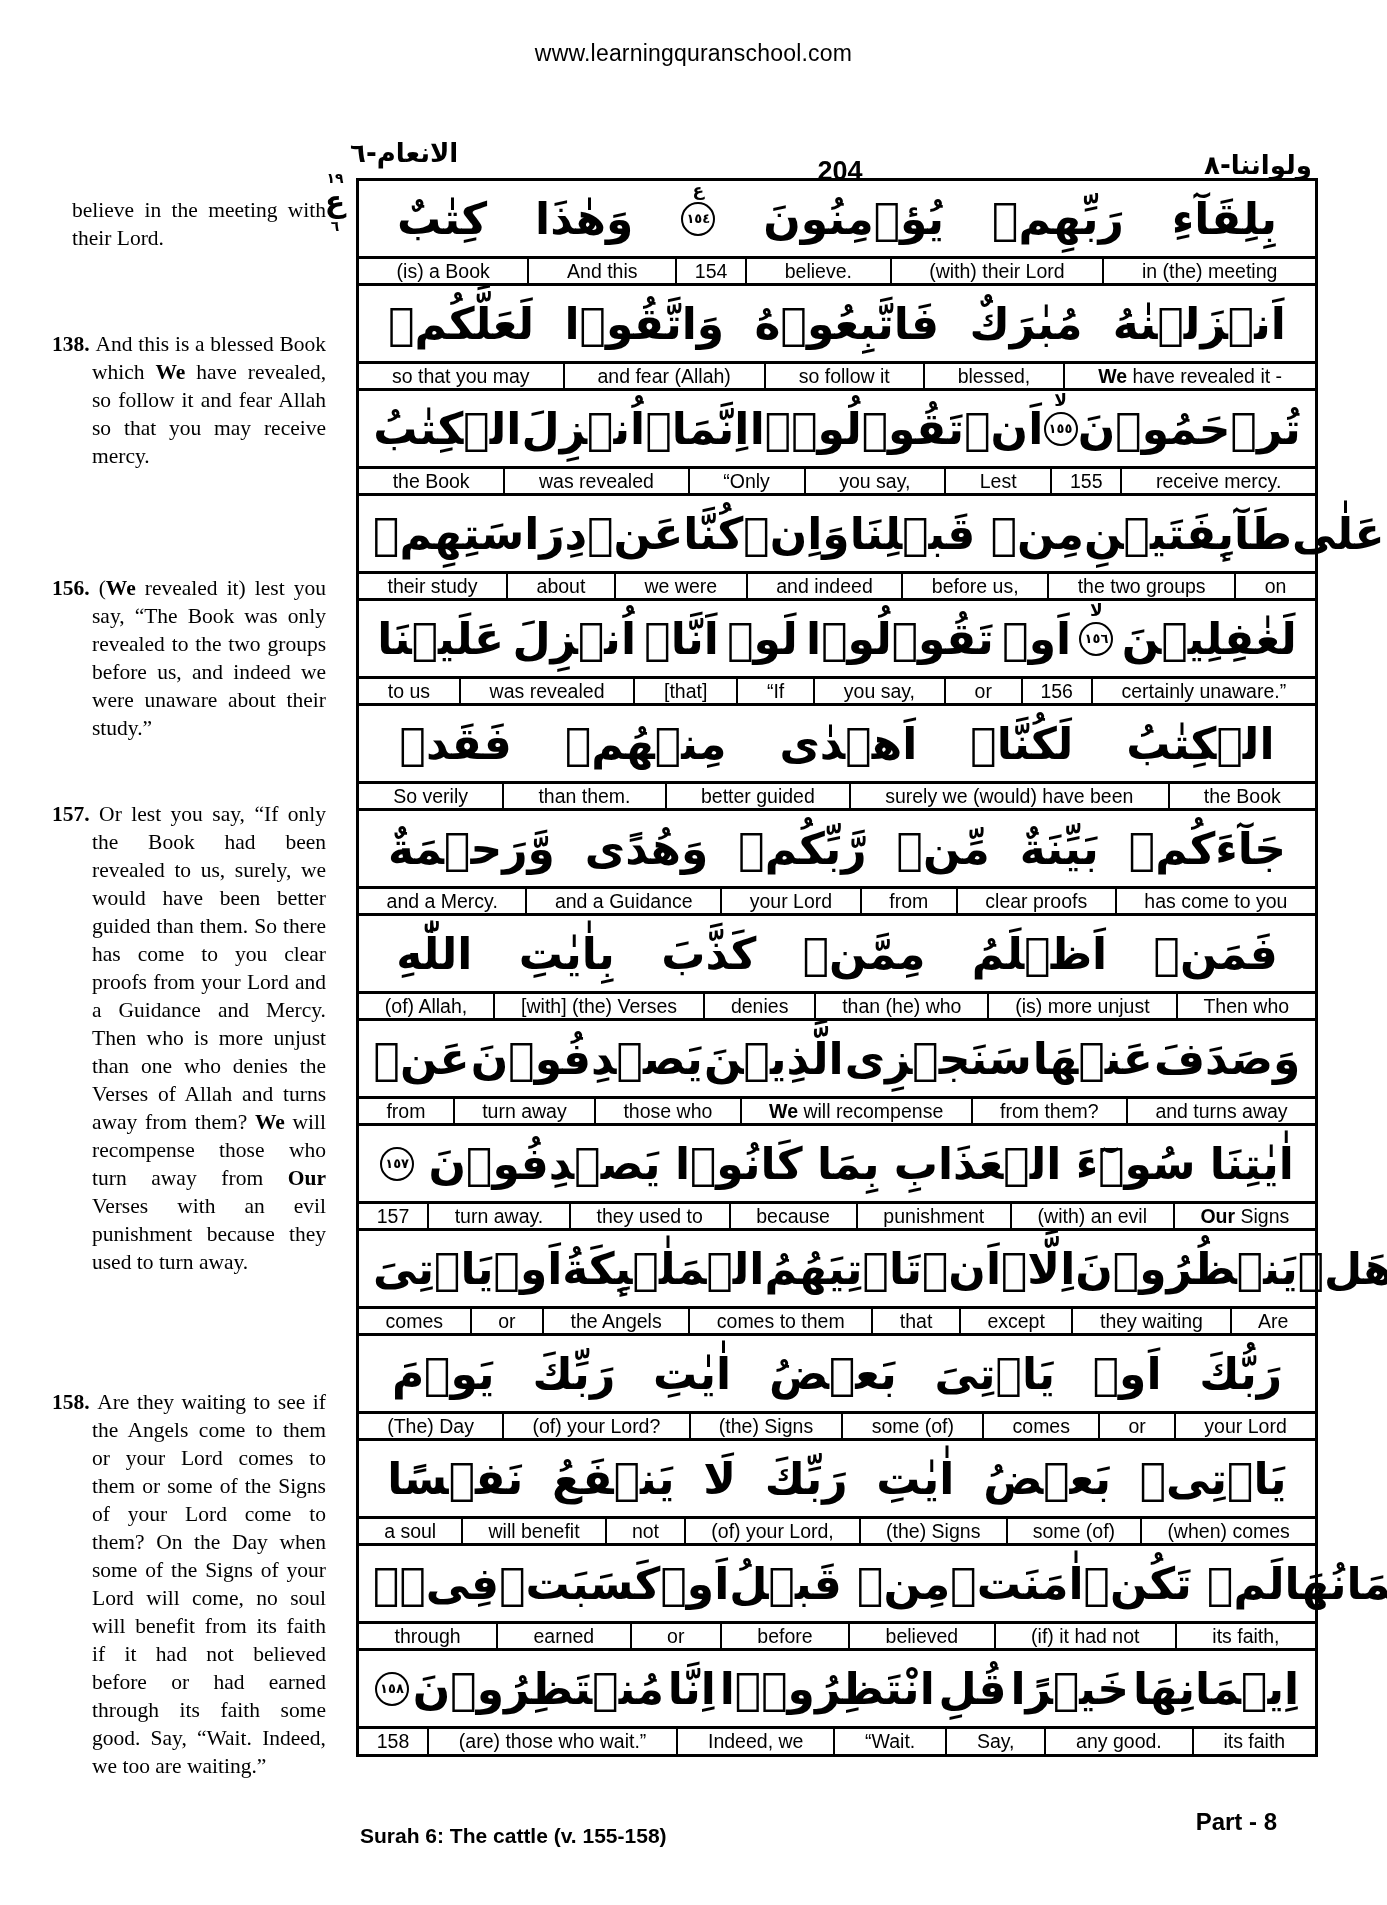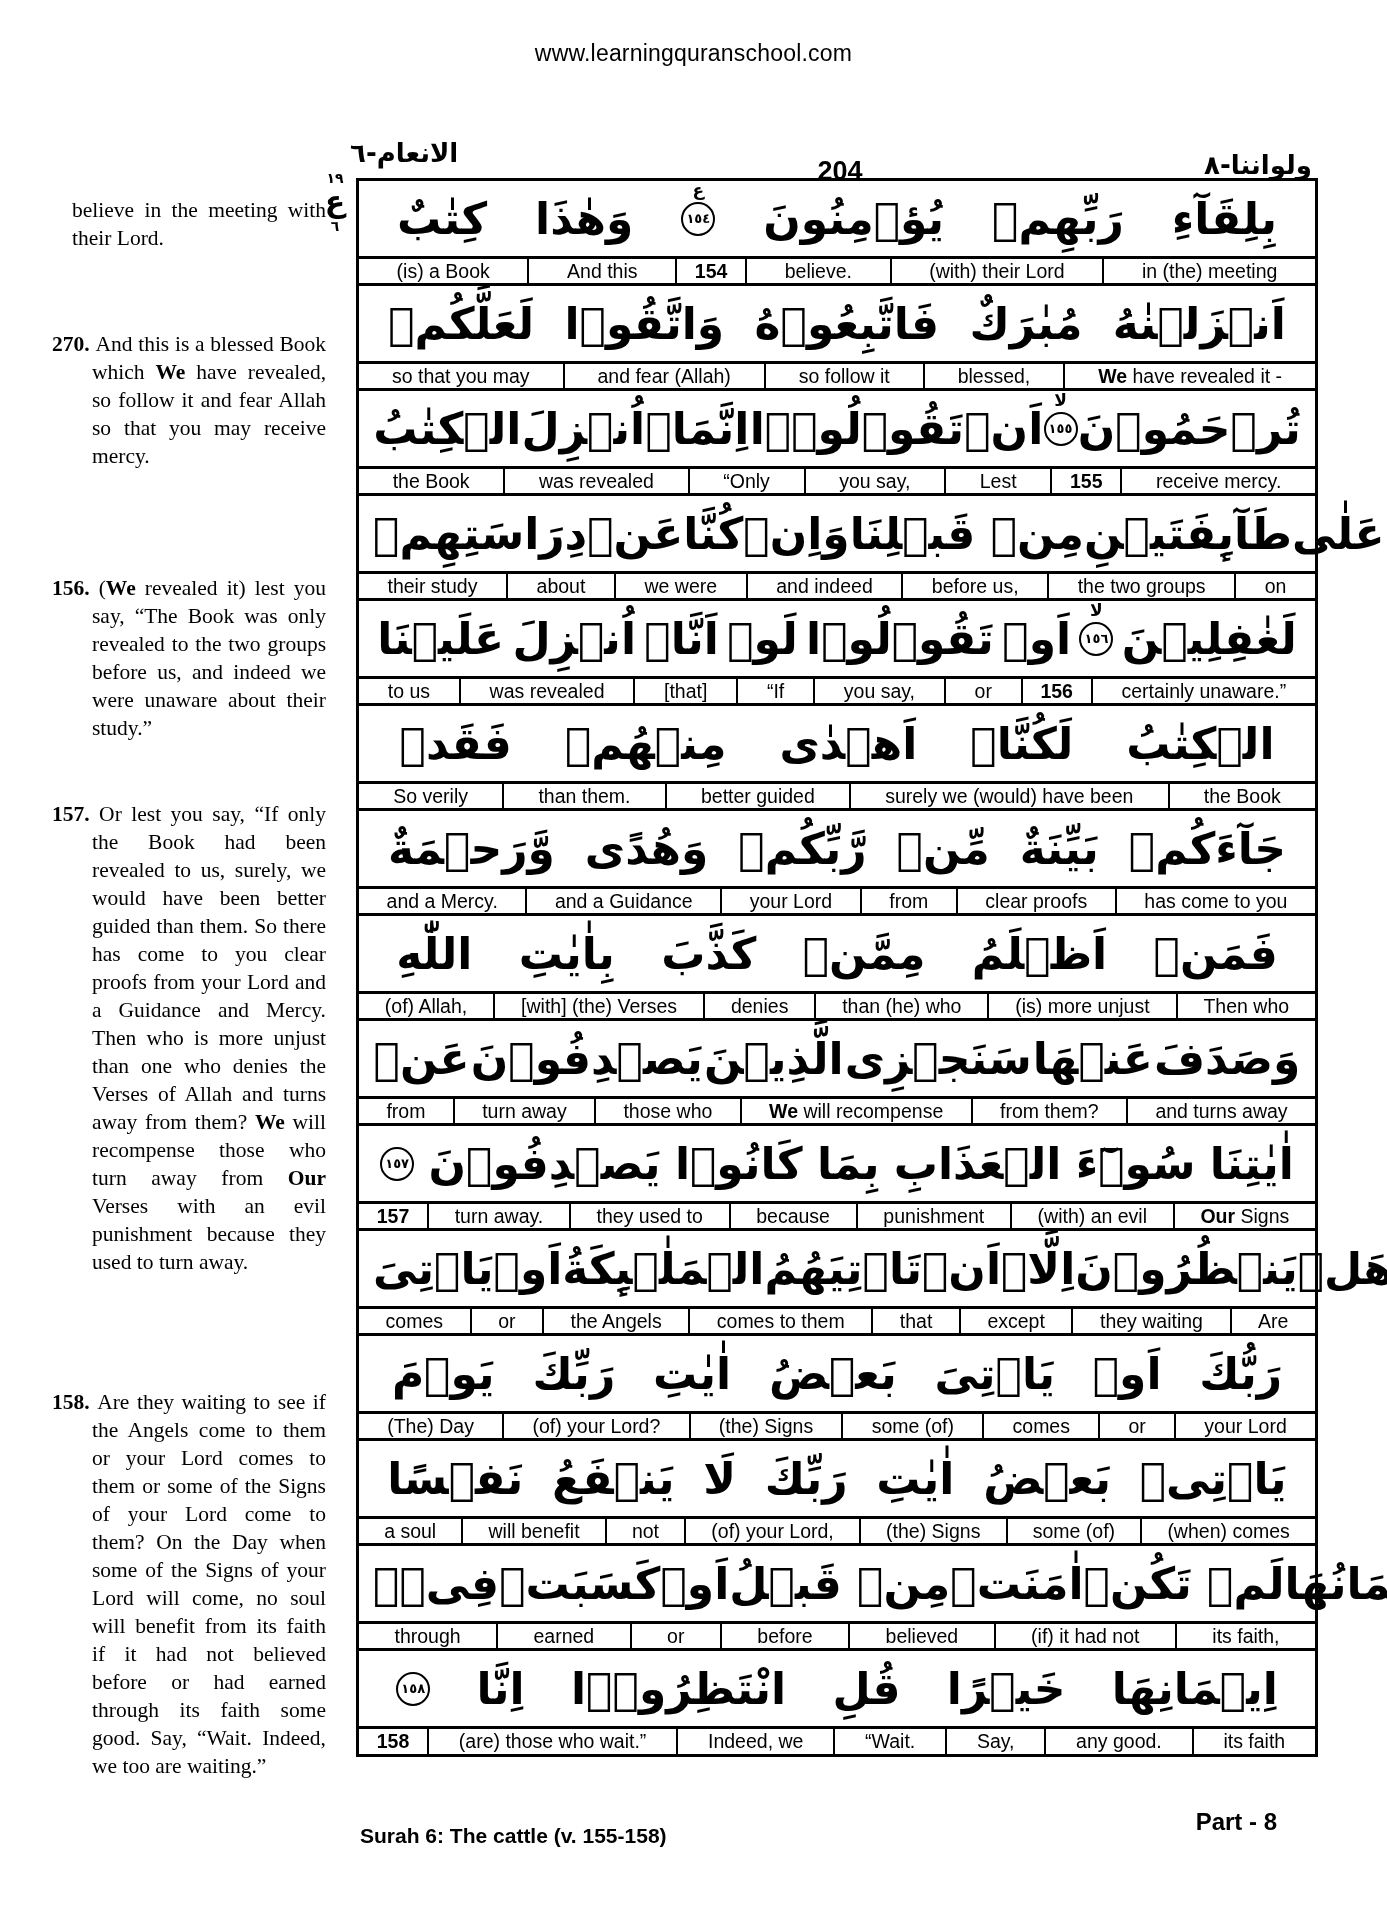--- a/index.html
+++ b/index.html
@@ -19,41 +19,41 @@
   .pair { display:block; }
   .ar-row { height:78px; display:flex; flex-direction:row-reverse; justify-content:space-around; align-items:center; border-bottom:3px solid #000; padding:0 14px; box-sizing:border-box; }
   .ar-word { font-family:"DejaVu Sans", sans-serif; font-size:44px; font-weight:bold; direction:rtl; white-space:nowrap; line-height:1; }
   .ayah-mark { display:inline-flex; width:30px; height:30px; border:2.5px solid #000; border-radius:50%; align-items:center; justify-content:center; font-size:13px; font-weight:bold; font-family:"DejaVu Sans", sans-serif; position:relative; }
   .ayah-mark .sign { position:absolute; top:-24px; left:0; width:100%; text-align:center; font-size:17px; }
   .tr-row { height:27px; display:flex; flex-direction:row-reverse; border-bottom:3px solid #000; box-sizing:border-box; }
   .pair:last-child .tr-row { border-bottom:none; height:25px; }
   .tr-cell { flex:1 1 auto; border-left:2px solid #000; font-size:19.5px; text-align:center; line-height:24px; white-space:nowrap; overflow:hidden; padding:0 3px; }
   .tr-cell:last-child { border-left:none; }
   .tr-cell b { font-weight:bold; }
-  .tr-cell.num { font-weight:bold; flex:0 0 auto; }
+  .tr-cell.num { font-weight:normal; flex:0 0 auto; }
 
   .footer-left { position:absolute; top:1824px; left:360px; font-size:21px; font-weight:bold; }
   .footer-right { position:absolute; top:1808px; right:110px; font-size:24px; font-weight:bold; }
 </style>
 </head>
 <body>
 
 <div class="site-url">www.learningquranschool.com</div>
 <div class="hdr-left">الانعام-٦</div>
 <div class="hdr-page">204</div>
 <div class="hdr-right">ولواننا-٨</div>
 <div class="ruku">
   <span>١٩</span>
   <span class="big">ع</span>
   <span>٦</span>
 </div>
 
 <div id="side-column">
     <div class="side" style="top: 196px;"><span>believe in the meeting with their Lord.</span></div>
-    <div class="side" style="top: 330px; padding-left: 20px; left: 72px; width: 234px; text-indent: -20px;"><b class="vn">270. </b><span>And this is a blessed Book which <b>We</b> have revealed, so follow it and fear Allah so that you may receive mercy.</span></div>
+    <div class="side" style="top: 330px; padding-left: 20px; left: 72px; width: 234px; text-indent: -20px;"><b class="vn">138. </b><span>And this is a blessed Book which <b>We</b> have revealed, so follow it and fear Allah so that you may receive mercy.</span></div>
     <div class="side" style="top: 574px; padding-left: 20px; left: 72px; width: 234px; text-indent: -20px;"><b class="vn">156. </b><span>(<b>We</b> revealed it) lest you say, “The Book was only revealed to the two groups before us, and indeed we were unaware about their study.”</span></div>
     <div class="side" style="top: 800px; padding-left: 20px; left: 72px; width: 234px; text-indent: -20px;"><b class="vn">157. </b><span>Or lest you say, “If only the Book had been revealed to us, surely, we would have been better guided than them. So there has come to you clear proofs from your Lord and a Guidance and Mercy. Then who is more unjust than one who denies the Verses of Allah and turns away from them? <b>We</b> will recompense those who turn away from <b>Our</b> Verses with an evil punishment because they used to turn away.</span></div>
     <div class="side" style="top: 1388px; padding-left: 20px; left: 72px; width: 234px; text-indent: -20px;"><b class="vn">158. </b><span>Are they waiting to see if the Angels come to them or your Lord comes to them or some of the Signs of your Lord come to them? On the Day when some of the Signs of your Lord will come, no soul will benefit from its faith if it had not believed before or had earned through its faith some good. Say, “Wait. Indeed, we too are waiting.”</span></div>
   </div>
 
 <div id="grid" class="grid">
     <div class="pair">
       <div class="ar-row">
         <span class="ar-word">بِلِقَآءِ</span>
         <span class="ar-word">رَبِّهِمۡ</span>
@@ -321,20 +321,21 @@
         <div class="tr-cell">through</div>
       </div>
     </div>
     <div class="pair">
       <div class="ar-row">
         <span class="ar-word">اِيۡمَانِهَا</span>
         <span class="ar-word">خَيۡرًا</span>
         <span class="ar-word">قُلِ</span>
         <span class="ar-word">انْتَظِرُوۡۤا</span>
         <span class="ar-word">اِنَّا</span>
+        <span class="ar-word">مُنۡتَظِرُوۡنَ</span>
         <span class="ayah-mark">١٥٨</span>
       </div>
       <div class="tr-row">
         <div class="tr-cell">its faith</div>
         <div class="tr-cell">any good.</div>
         <div class="tr-cell">Say,</div>
         <div class="tr-cell">“Wait.</div>
         <div class="tr-cell">Indeed, we</div>
         <div class="tr-cell">(are) those who wait.”</div>
         <div class="tr-cell num" style="width: 62px;">158</div>

